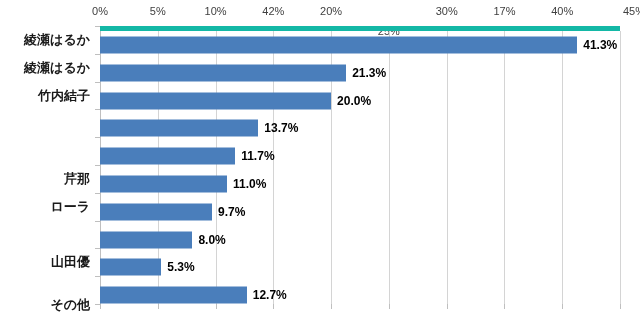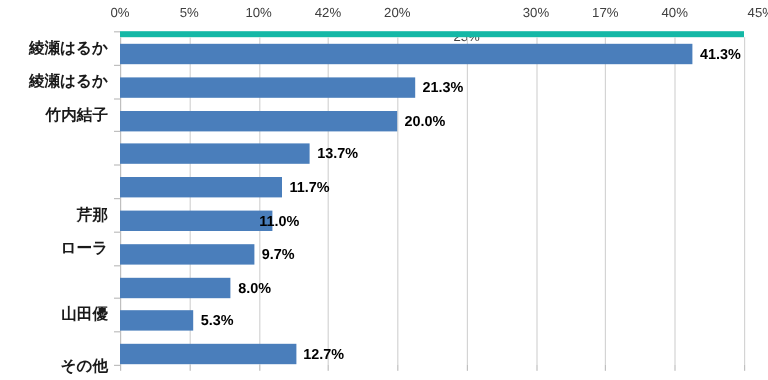--- a/index.html
+++ b/index.html
@@ -154,21 +154,21 @@
       <div class="bar-value" style="left: 483.244px; top: 13.9px;">41.3%</div>
       <div class="bar" style="width: 246.133px; top: 41.7px; background: rgb(74, 126, 187);"></div>
       <div class="bar-value" style="left: 252.133px; top: 41.7px;">21.3%</div>
       <div class="bar" style="width: 231.111px; top: 69.5px; background: rgb(74, 126, 187);"></div>
       <div class="bar-value" style="left: 237.111px; top: 69.5px;">20.0%</div>
       <div class="bar" style="width: 158.311px; top: 97.3px; background: rgb(74, 126, 187);"></div>
       <div class="bar-value" style="left: 164.311px; top: 97.3px;">13.7%</div>
       <div class="bar" style="width: 135.2px; top: 125.1px; background: rgb(74, 126, 187);"></div>
       <div class="bar-value" style="left: 141.2px; top: 125.1px;">11.7%</div>
       <div class="bar" style="width: 127.111px; top: 152.9px; background: rgb(74, 126, 187);"></div>
-      <div class="bar-value" style="left: 116px; top: 152.9px;">11.0%</div>
+      <div class="bar-value" style="left: 133px; top: 152.9px;">11.0%</div>
       <div class="bar" style="width: 112.089px; top: 180.7px; background: rgb(74, 126, 187);"></div>
       <div class="bar-value" style="left: 118.089px; top: 180.7px;">9.7%</div>
       <div class="bar" style="width: 92.4444px; top: 208.5px; background: rgb(74, 126, 187);"></div>
       <div class="bar-value" style="left: 98.4444px; top: 208.5px;">8.0%</div>
       <div class="bar" style="width: 61.2444px; top: 236.3px; background: rgb(74, 126, 187);"></div>
       <div class="bar-value" style="left: 67.2444px; top: 236.3px;">5.3%</div>
       <div class="bar" style="width: 146.756px; top: 264.1px; background: rgb(74, 126, 187);"></div>
       <div class="bar-value" style="left: 152.756px; top: 264.1px;">12.7%</div>
     </div>
 

